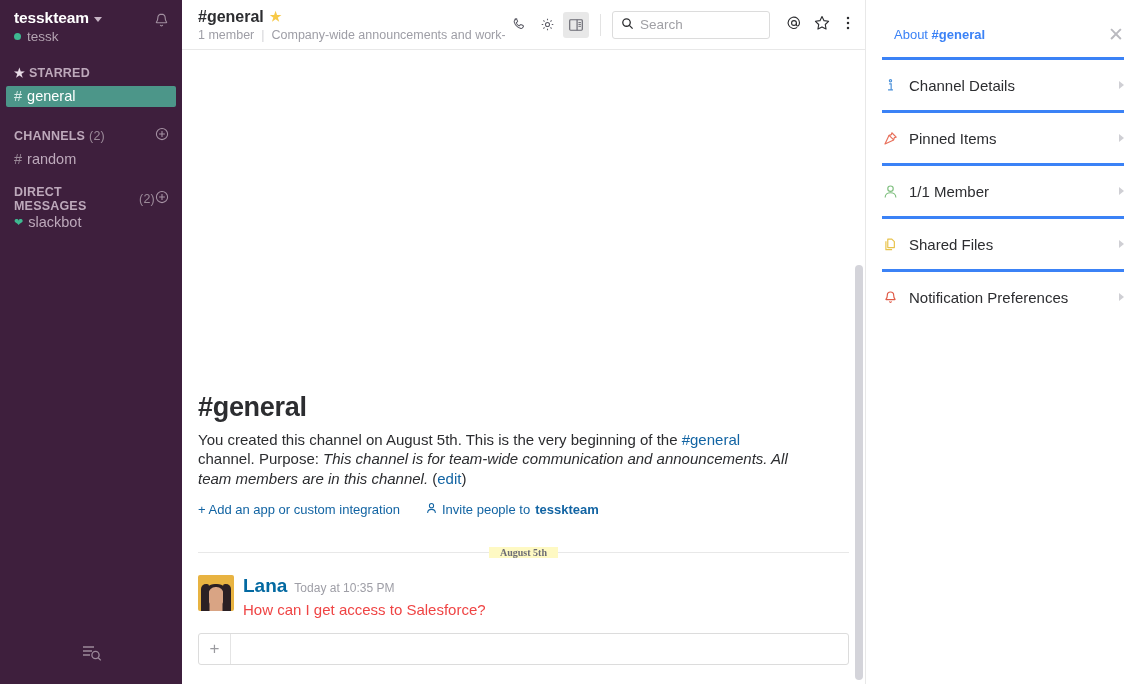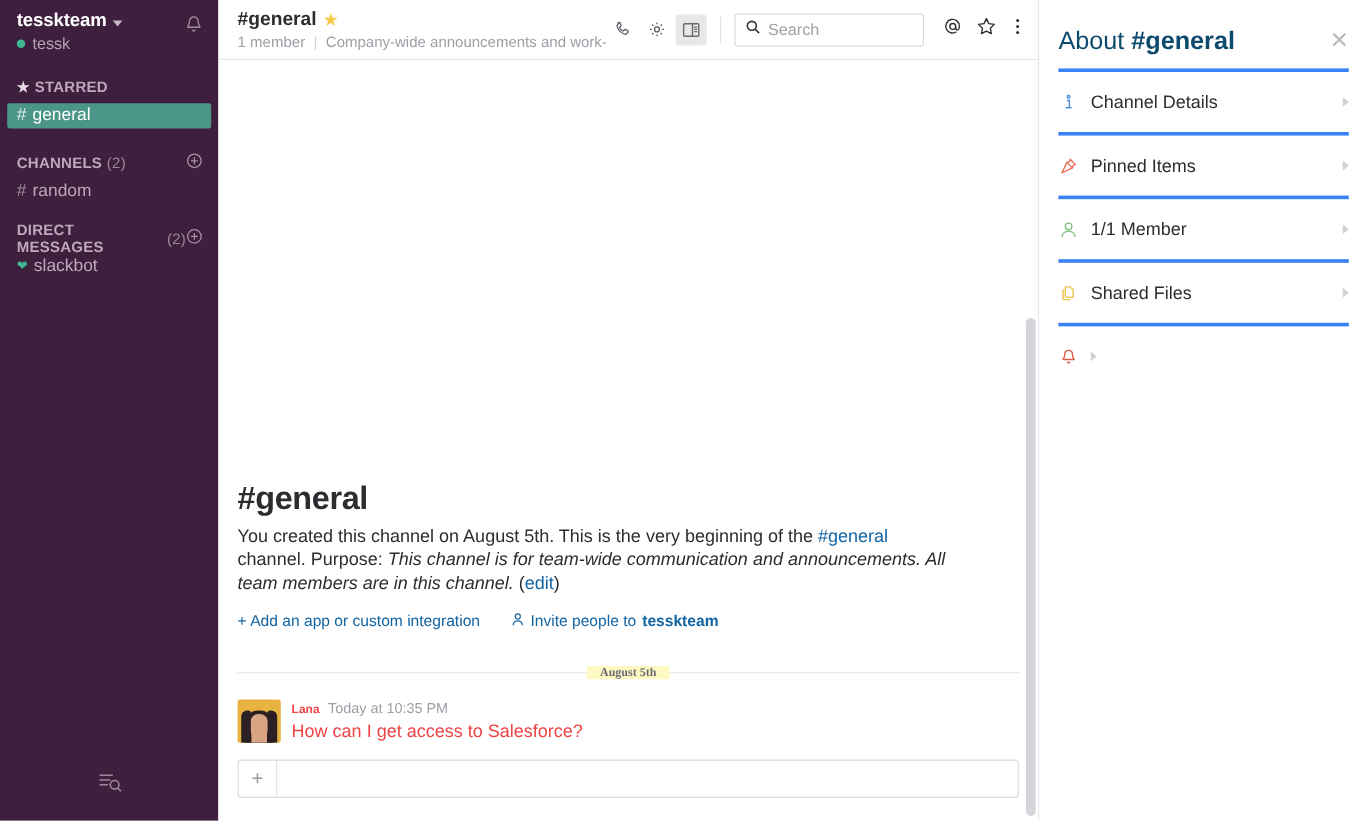--- a/index.html
+++ b/index.html
@@ -162,21 +162,21 @@
   .avatar .hair-r {
     position:absolute; right:3px; top:9px; width:8px; height:27px;
     background:#2b2024; border-radius:2px 5px 0 0;
   }
   .avatar .neck {
     position:absolute; left:50%; bottom:0; transform:translateX(-50%);
     width:13px; height:9px; background:#d9a484;
   }
   .msg-body { flex: 1 1 auto; min-width: 0; }
   .msg-head { display: flex; align-items: baseline; gap: 7px; }
-  .msg-author { font-size: 10px; font-weight: bold; color: #ef4444; }
+  .msg-author { font-size: 19px; font-weight: bold; color: #0369a1; }
   .msg-time { font-size: 12px; color: #9e9ea6; }
   .msg-text { font-size: 15px; color: #ef4444; margin-top: 3px; line-height: 20px; }
 
   #composer { padding: 13px 16px 19px 16px; flex: 0 0 auto; }
   .composer-box {
     height: 32px; border: 1px solid #dcdcdc; border-radius: 3px;
     display: flex; align-items: stretch; background: #fff;
   }
   .plus-btn {
     width: 32px; flex: 0 0 32px; border-right: 1px solid #e4e4e4;
@@ -201,21 +201,21 @@
 
   
   #rpanel {
     width: 275px; flex: 0 0 275px; height: 684px; background: #fff;
     border-left: 1px solid #e8e8e8; padding: 0 16px;
   }
   .rp-head {
     height: 57px; display: flex; align-items: center; justify-content: space-between;
     padding-top: 12px;
   }
-  .rp-title { font-size: 21px; color: #0c4a6e; }
+  .rp-title { font-size: 13px; color: #3b82f6; margin-left: 12px; }
   .rp-title b { font-weight: bold; }
   .rp-close { color: #b9b9bf; font-size: 19px; cursor: pointer; line-height: 1; }
   .rp-item {
     height: 53px; border-top: 3px solid #3b82f6;
     display: flex; align-items: center; gap: 11px; cursor: pointer;
     font-size: 15px; color: #2c2d30;
   }
   .rp-item .ico { width: 16px; display:flex; align-items:center; justify-content:center; flex:0 0 16px;}
   .rp-item .lbl { flex: 1 1 auto; }
   .rp-chev {
@@ -501,17 +501,18 @@
       <i class="rp-chev"></i>
     </div>
 
     <div class="rp-item">
       <span class="ico">
         <svg width="15" height="15" viewBox="0 0 16 16" fill="none" stroke="#e05a46" stroke-width="1.25">
           <path d="M8 2.1c-2.1 0-3.4 1.5-3.4 3.4 0 2.7-1 3.7-1.4 4.2-.2.2 0 .5.2.5h9.2c.3 0 .4-.3.2-.5-.4-.5-1.4-1.5-1.4-4.2 0-1.9-1.3-3.4-3.4-3.4z"></path>
           <path d="M6.9 12.2c.2.6.6 1 1.1 1s.9-.4 1.1-1"></path>
         </svg>
       </span>
+      <span class="lbl">Notification  Preferences</span>
       <i class="rp-chev"></i>
     </div>
   </div>
 
 </div>
 
 </body></html>

